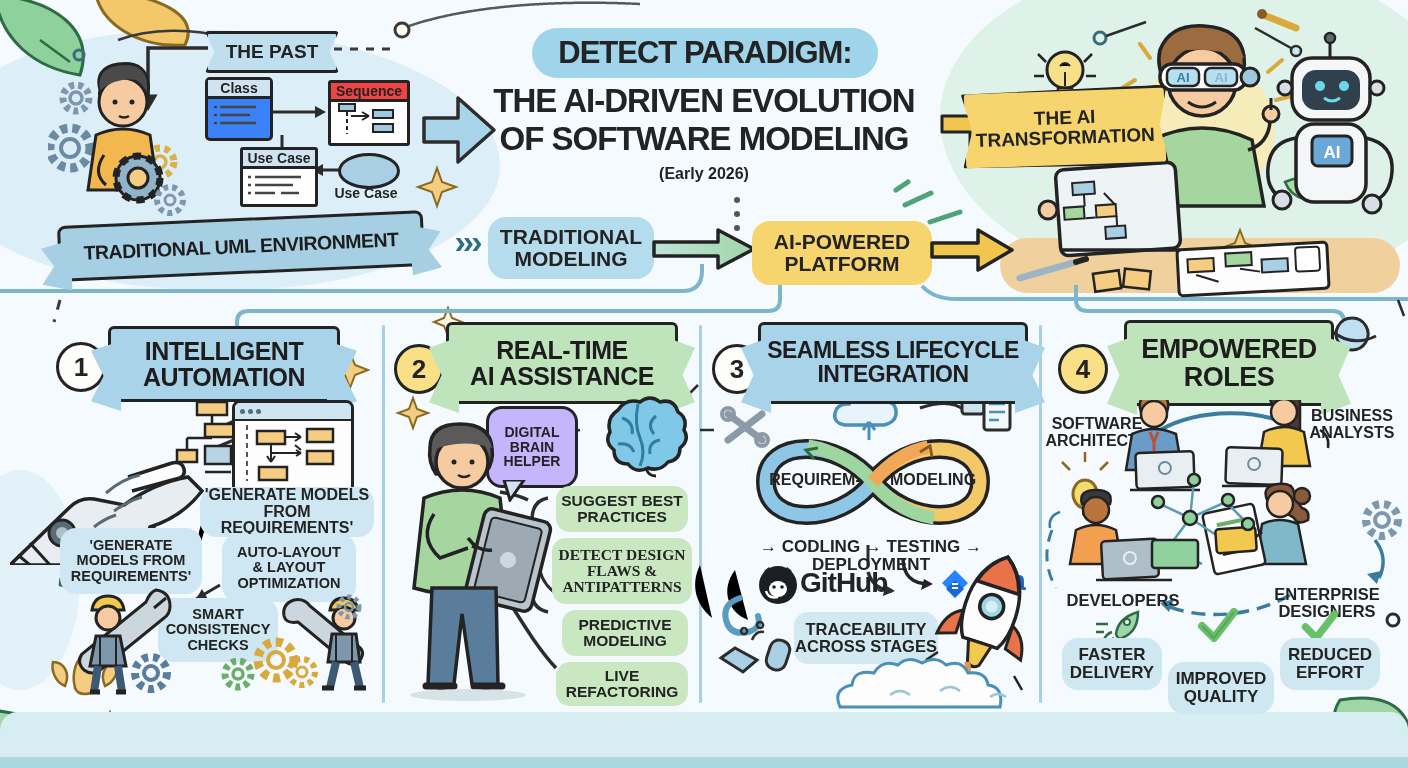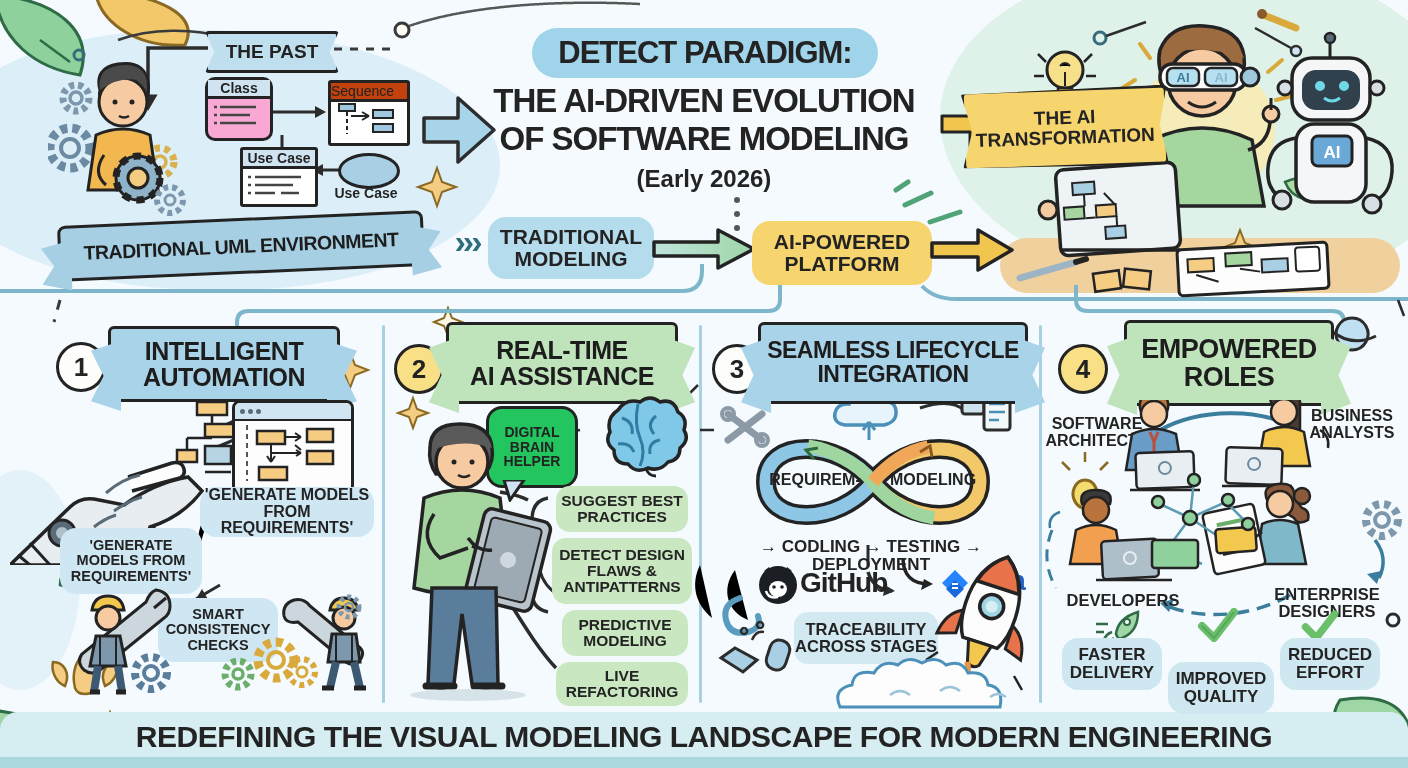--- a/index.html
+++ b/index.html
@@ -190,28 +190,28 @@
         <circle cx="90" cy="118" r="22" fill="none" stroke="#232323" stroke-width="7" stroke-dasharray="8 6"></circle>
         <circle cx="90" cy="118" r="10" fill="#f4cd82" stroke="#232323" stroke-width="3"></circle>
       </g>
     <g>
         <circle cx="122" cy="140" r="13" fill="none" stroke="#7d98ac" stroke-width="6" stroke-dasharray="5 4"></circle>
         <circle cx="122" cy="140" r="5" fill="none" stroke="#7d98ac" stroke-width="3"></circle>
       </g>
   </svg>
 
   
-  <div class="abs" style="left:205px;top:77px;width:62px;height:58px;background:#f9a8d4;border:3px solid #232323;border-radius:10px;z-index:3;">
+  <div class="abs" style="left:205px;top:77px;width:62px;height:58px;background:#3b82f6;border:3px solid #232323;border-radius:5px;z-index:3;">
     <div style="background:#cfe4f0;border-bottom:3px solid #232323;font-weight:700;font-size:14px;text-align:center;">Class</div>
     <svg width="56" height="34" viewBox="0 0 56 34">
         <path d="M6,8 h3 M12,8 h36 M6,16 h3 M12,16 h30 M6,24 h3 M12,24 h36" stroke="#444" stroke-width="2.5"></path>
       </svg>
   </div>
   <div class="abs" style="left:328px;top:80px;width:76px;height:60px;background:#fff;border:3px solid #232323;border-radius:3px;z-index:3;">
-    <div style="background:#c2410c;border-bottom:3px solid #232323;font-weight:400;font-size:14px;">Sequence</div>
+    <div style="background:#ef4444;border-bottom:3px solid #232323;font-weight:700;font-size:14px;text-align:center;">Sequence</div>
     <svg width="70" height="36" viewBox="0 0 70 36">
       <rect x="8" y="2" width="16" height="7" fill="#9fc8e0" stroke="#232323" stroke-width="2"></rect>
       <path d="M16,10 v22" stroke="#232323" stroke-width="2" stroke-dasharray="4 3"></path>
       <rect x="42" y="8" width="20" height="8" fill="#9fc8e0" stroke="#232323" stroke-width="2"></rect>
       <rect x="42" y="22" width="20" height="8" fill="#9fc8e0" stroke="#232323" stroke-width="2"></rect>
       <path d="M20,14 h18 M38,14 l-7,-4 M38,14 l-7,4" stroke="#232323" stroke-width="2" fill="none"></path>
     </svg>
   </div>
   <div class="abs" style="left:240px;top:147px;width:72px;height:54px;background:#fff;border:3px solid #232323;border-radius:3px;z-index:3;">
     <div style="background:#cfe4f0;border-bottom:3px solid #232323;font-weight:700;font-size:14px;text-align:center;">Use Case</div>
@@ -227,21 +227,21 @@
               font-size:19.5px;transform:rotate(-2.5deg);">
     <span>TRADITIONAL UML ENVIRONMENT</span>
   </div>
 
   
   <div class="pill" style="left:532px;top:28px;width:346px;height:50px;background:#9fd4ea;border-radius:26px;font-size:31px;letter-spacing:-1px;z-index:3;">
     <span>DETECT PARADIGM:</span>
   </div>
   <div class="txt" style="left:454px;top:84px;width:500px;font-size:33px;letter-spacing:-1px;z-index:3;">THE AI-DRIVEN EVOLUTION</div>
   <div class="txt" style="left:454px;top:122px;width:500px;font-size:33px;letter-spacing:-1px;z-index:3;">OF SOFTWARE MODELING</div>
-  <div class="txt" style="left:554px;top:166px;width:300px;font-size:24px;font-weight:700;z-index:3;">(Early 2026)</div>
+  <div class="txt" style="left:554px;top:166px;width:300px;font-size:16px;font-weight:700;z-index:3;">(Early 2026)</div>
 
   
   <div class="txt" style="left:442px;top:224px;width:50px;font-size:34px;font-weight:800;color:#2e6e7e;letter-spacing:-3px;z-index:3;">›››</div>
   <div class="pill" style="left:488px;top:217px;width:166px;height:62px;background:#b4dcec;border-radius:18px;font-size:21px;z-index:3;">
     <span>TRADITIONAL
 MODELING</span>
   </div>
   <svg class="abs" style="left:652px;top:226px;z-index:3;" width="106" height="46" viewBox="0 0 106 46">
     <defs>
         <linearGradient id="ga" x1="0" y1="0" x2="1" y2="0">
@@ -394,20 +394,25 @@
   </div>
   <div class="pill bubble" style="left:200px;top:487px;width:174px;height:50px;font-size:16px;z-index:3;">
     <span>'GENERATE MODELS
 FROM REQUIREMENTS'</span>
   </div>
   <div class="pill bubble" style="left:60px;top:528px;width:142px;height:66px;font-size:14.5px;z-index:3;">
     <span>'GENERATE
 MODELS FROM
 REQUIREMENTS'</span>
   </div>
+  <div class="pill bubble" style="left:222px;top:534px;width:134px;height:68px;font-size:14.5px;z-index:3;">
+    <span>AUTO-LAYOUT
+&amp; LAYOUT
+OPTIMIZATION</span>
+  </div>
   <div class="pill bubble" style="left:158px;top:598px;width:120px;height:64px;font-size:14.5px;z-index:3;">
     <span>SMART
 CONSISTENCY
 CHECKS</span>
   </div>
   
   <svg class="abs" style="left:58px;top:580px;z-index:3;" width="120" height="120" viewBox="0 0 120 120">
     <path d="M98,10 q14,2 14,16 q0,8 -6,12 l-64,52 q-8,6 -16,0 q-8,-8 -2,-16 l64,-52 q4,-10 10,-12 Z M108,18 l-12,10" fill="#ccd6dd" stroke="#232323" stroke-width="3"></path>
     <path d="M34,30 q2,-14 16,-14 q14,0 16,14 Z" fill="#f2c84f" stroke="#232323" stroke-width="3"></path>
     <circle cx="50" cy="38" r="12" fill="#f6cba2" stroke="#232323" stroke-width="3"></circle>
@@ -449,21 +454,21 @@
   </svg>
 
   
   <div class="numc" style="left:394px;top:344px;background:#f9df86;">
     <span>2</span>
   </div>
   <div class="ribbon" style="--rc:#bfe3ba;left:446px;top:322px;width:226px;height:76px;background:#bfe3ba;border-radius:6px;font-size:25px;">
     <span>REAL-TIME
 AI ASSISTANCE</span>
   </div>
-  <div class="pill" style="left:486px;top:406px;width:86px;height:76px;background:#22c55e;border:3px solid #232323;border-radius:16px;font-size:14px;z-index:3;">
+  <div class="pill" style="left:486px;top:406px;width:86px;height:76px;background:#c4b5fd;border:3px solid #232323;border-radius:16px;font-size:14px;z-index:3;">
     <span>DIGITAL
 BRAIN
 HELPER</span>
   </div>
   <svg class="abs" style="left:500px;top:480px;z-index:3;" width="30" height="22" viewBox="0 0 30 22">
     <path d="M4,0 h20 l-14,20 Z" fill="#cfe3f2" stroke="#232323" stroke-width="3"></path>
   </svg>
   <svg class="abs" style="left:588px;top:396px;z-index:3;" width="100" height="84" viewBox="0 0 100 84">
     <path d="M30,14 q8,-12 22,-8 q10,-8 20,0 q14,-4 18,10 q10,6 6,18 q6,10 -4,18 q0,12 -12,14 q-8,10 -20,6 q-12,6 -20,-4 q-14,0 -14,-14 q-10,-8 -4,-18 q-4,-14 8,-22 Z" fill="#7fc8e8" stroke="#232323" stroke-width="3.5"></path>
     <path d="M50,8 q-4,20 2,34 q6,14 0,28 M34,22 q12,4 10,16 M68,20 q-10,8 -2,18 M30,48 q12,-2 16,8 M72,44 q-12,2 -10,14" stroke="#2f7da3" stroke-width="3" fill="none"></path>
@@ -486,21 +491,21 @@
     <circle cx="118" cy="142" r="8" fill="#cfd8de" transform="rotate(14 118 142)"></circle>
     <path d="M78,120 q10,14 24,12" stroke="#232323" stroke-width="3.5" fill="none"></path>
     <path d="M42,170 l-4,96 q14,8 26,0 l8,-70 l10,70 q14,8 26,0 l-2,-96 Z" fill="#5a7d9c" stroke="#232323" stroke-width="3.5"></path>
     <path d="M36,268 h28 M84,268 h28" stroke="#232323" stroke-width="7" stroke-linecap="round"></path>
     <ellipse cx="78" cy="277" rx="58" ry="6" fill="#c9d8e0" opacity="0.7"></ellipse>
   </svg>
   <div class="pill gpill" style="left:556px;top:486px;width:132px;height:46px;font-size:15.5px;z-index:3;">
     <span>SUGGEST BEST
 PRACTICES</span>
   </div>
-  <div class="pill gpill" style="left:552px;top:538px;width:140px;height:66px;font-size:15.5px;z-index:3;">
+  <div class="pill gpill" style="left:552px;top:538px;width:140px;height:66px;font-size:15.5px;z-index:3;font-family:Liberation Serif, serif;">
     <span>DETECT DESIGN
 FLAWS &amp;
 ANTIPATTERNS</span>
   </div>
   <div class="pill gpill" style="left:562px;top:610px;width:126px;height:46px;font-size:15.5px;z-index:3;">
     <span>PREDICTIVE
 MODELING</span>
   </div>
   <div class="pill gpill" style="left:556px;top:662px;width:132px;height:44px;font-size:15.5px;z-index:3;">
     <span>LIVE
@@ -667,16 +672,15 @@
     <span>IMPROVED
 QUALITY</span>
   </div>
   <div class="pill" style="left:1280px;top:638px;width:100px;height:52px;background:#cfe7f0;border-radius:16px;font-size:17px;z-index:3;">
     <span>REDUCED
 EFFORT</span>
   </div>
 
   
   <div class="abs" style="left:0;top:712px;width:1408px;height:46px;background:#d6edf1;border-radius:18px 18px 0 0;z-index:2;"></div>
-  <div class="txt" style="left:104px;top:721px;width:1200px;font-size:30px;letter-spacing:-0.5px;z-index:3;">REDEFINING THE VISUAL MODELING LANDSCAPE FOR MODERN ENGINEERING</div>
   <div class="abs" style="left:0;top:757px;width:1408px;height:11px;background:#a9d8de;z-index:2;"></div>
 
 </div>
 
 </body></html>

